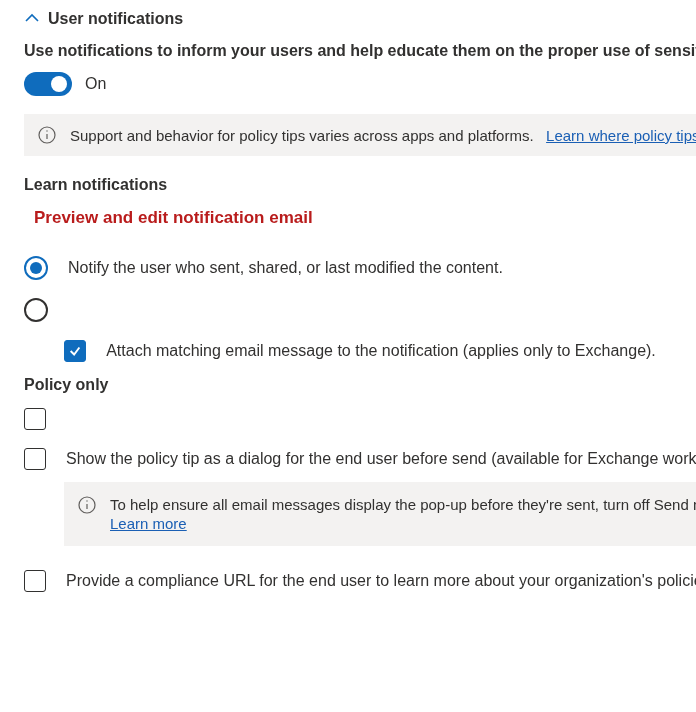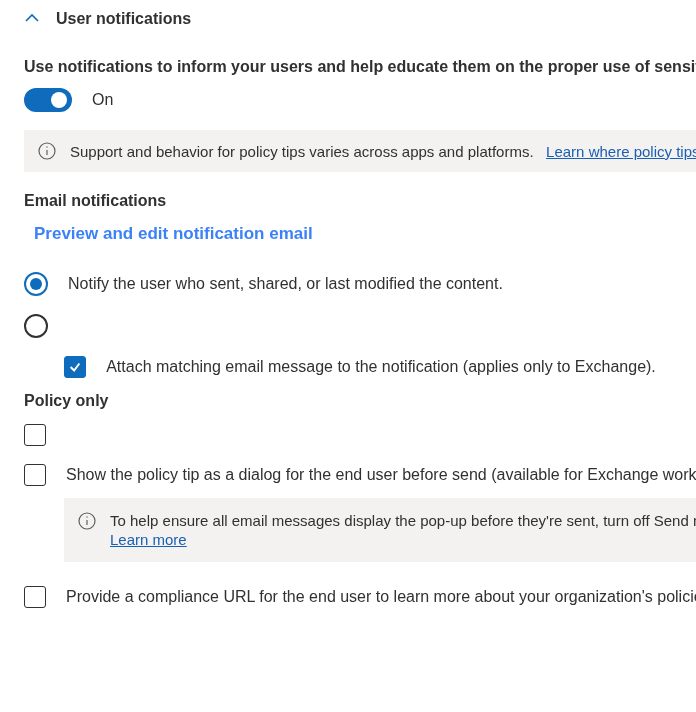--- a/index.html
+++ b/index.html
@@ -10,22 +10,22 @@
       color: #323130;
       background: #fff;
       padding: 10px 0 10px 24px;
       width: 696px;
       overflow: hidden;
     }
 
     .section-header {
       display: flex;
       align-items: flex-start;
-      gap: 16px;
-      margin-bottom: 30px;
+      gap: 8px;
+      margin-bottom: 14px;
     }
     .section-header .chevron {
       width: 16px;
       height: 16px;
       cursor: pointer;
       display: flex;
       align-items: center;
       justify-content: center;
     }
     .section-title {
@@ -36,21 +36,21 @@
     .section-description {
       font-weight: 600;
       font-size: 16px;
       margin-bottom: 12px;
       white-space: nowrap;
     }
 
     .toggle-row {
       display: flex;
       align-items: center;
-      gap: 20px;
+      gap: 13px;
       margin-bottom: 18px;
     }
 
     .toggle {
       position: relative;
       width: 48px;
       height: 24px;
       background: #0f6cbd;
       border-radius: 12px;
       cursor: pointer;
@@ -93,21 +93,21 @@
       cursor: pointer;
     }
 
     .subsection-title {
       font-weight: 600;
       font-size: 16px;
       margin-bottom: 14px;
     }
 
     .preview-link {
-      color: #3b82f6;
+      color: #b91c1c;
       font-weight: 600;
       font-size: 17px;
       margin-left: 10px;
       margin-bottom: 28px;
       cursor: pointer;
     }
 
     .option-row {
       display: flex;
       align-items: center;
@@ -208,21 +208,21 @@
       <circle cx="9" cy="5" r="0.7" fill="#605e5c" stroke="none"></circle>
     </svg>
   </span>
   <span class="info-text">
     <span>Support and behavior for policy tips varies across apps and platforms.</span>
     &nbsp;
     <span class="link">Learn where policy tips are supported</span>
   </span>
 </div>
 
-<div class="subsection-title">Email notifications</div>
+<div class="subsection-title">Learn notifications</div>
 
 <div class="preview-link">Preview and edit notification email</div>
 
 <div class="option-row">
   <div class="radio selected"></div>
   <span class="option-label">Notify the user who sent, shared, or last modified the content.</span>
 </div>
 
 <div class="option-row">
   <div class="radio"></div>

